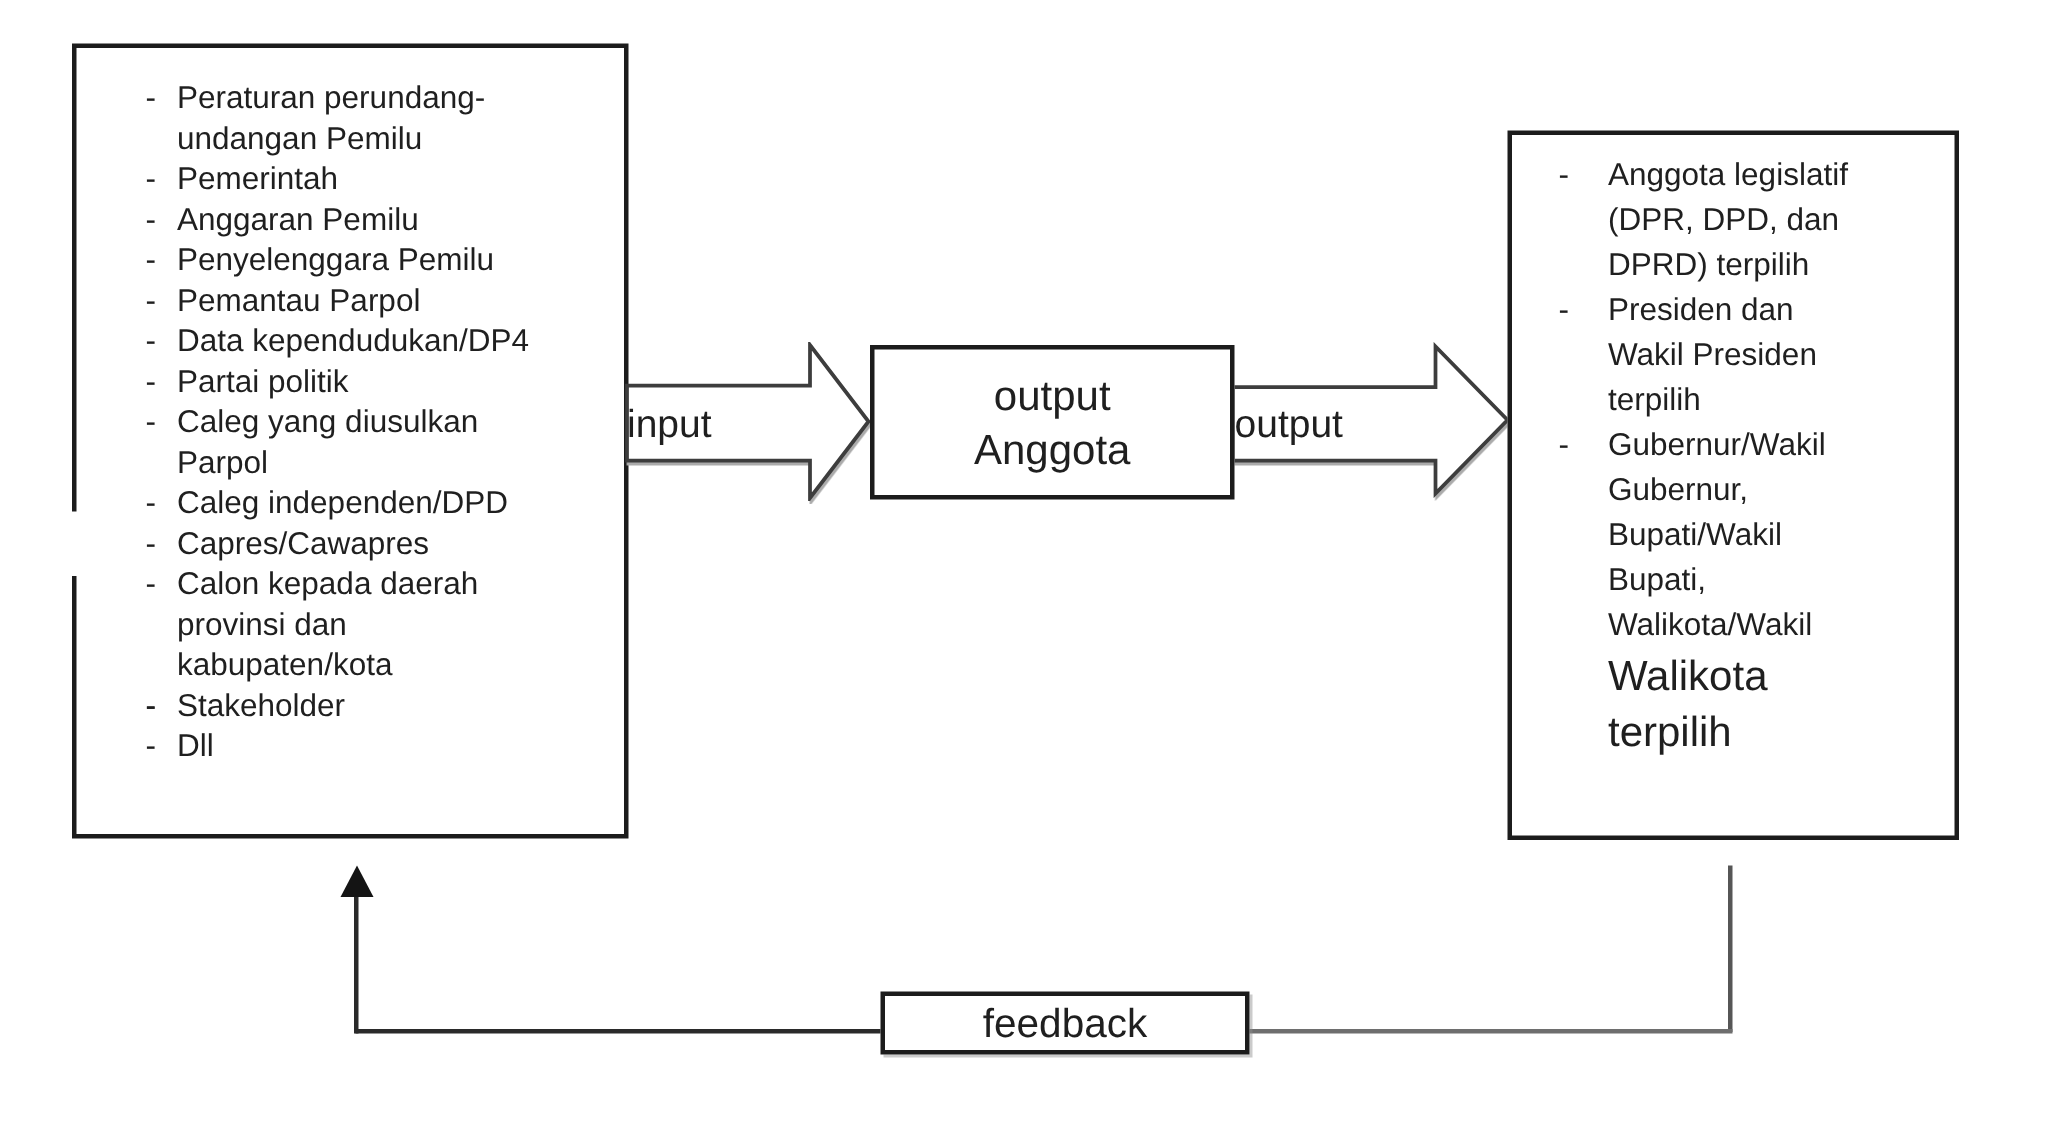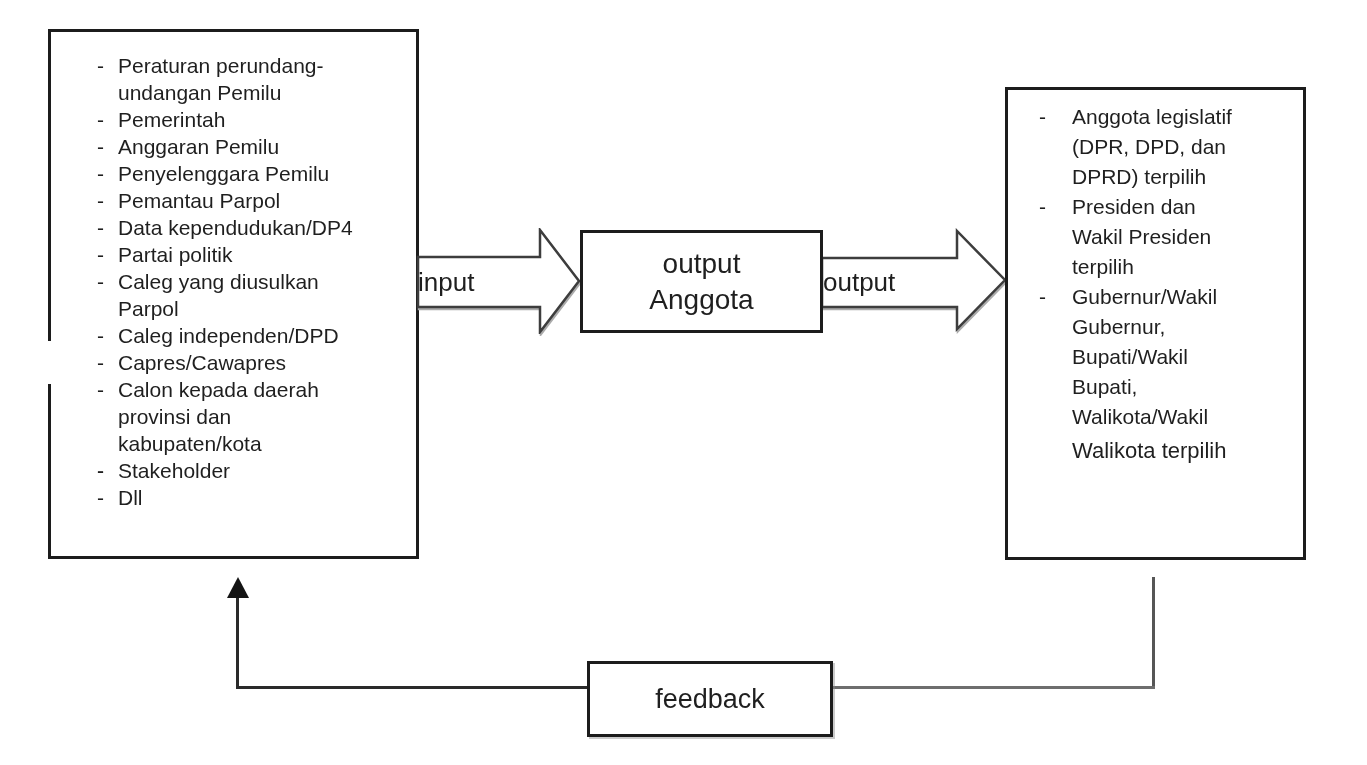--- a/index.html
+++ b/index.html
@@ -12,42 +12,42 @@
     box-sizing:border-box;
   }
   #input-box  { left:48px;  top:29px;  width:371px; height:530px; }
   #output-box { left:1005px; top:87px; width:301px; height:473px; }
   #process-box {
     left:580px; top:230px; width:243px; height:103px;
     display:flex; flex-direction:column; align-items:center; justify-content:center;
     font-size:28px; line-height:36px; text-align:center; z-index:2;
   }
   #feedback-box {
-    left:587px; top:661px; width:246px; height:76px;
+    left:587px; top:661px; width:246px; height:42px;
     display:flex; align-items:center; justify-content:center;
     font-size:27px; z-index:3; box-shadow:2px 2px 0 rgba(140,140,140,0.45);
   }
   
   .border-gap { position:absolute; left:44px; top:341px; width:11px; height:43px; background:#ffffff; z-index:2; }
 
   ul.plist { list-style:none; margin:0; padding:0; }
   li.pitem { position:relative; font-size:21px; }
   .dash { position:absolute; top:0; }
   .item-text { display:block; }
 
   #input-box ul  { padding-top:20px; }
   #input-box li  { padding-left:67px; line-height:27px; }
   #input-box .dash { left:46px; }
   #input-box .item-text { max-width:252px; }
 
   #output-box ul { padding-top:12px; }
   #output-box li { padding-left:64px; line-height:30px; }
   #output-box .dash { left:31px; }
   #output-box .item-text { max-width:170px; }
-  #output-box .big { font-size:22px; line-height:37px; }
+  #output-box .big { font-size:28px; line-height:37px; }
 
   .arrow-svg { position:absolute; }
   .arrow-svg polygon {
     fill:#ffffff; stroke:#3d3d3d; stroke-width:2.5; stroke-linejoin:miter;
   }
   #input-arrow  { left:416px; top:228px; filter:drop-shadow(1px 2px 0 #ababab); }
   #output-arrow { left:820px; top:228px; filter:drop-shadow(1px 2px 0 #ababab); }
 
   .arrow-label {
     position:absolute; text-align:left; font-size:26px; line-height:44px; z-index:2;

